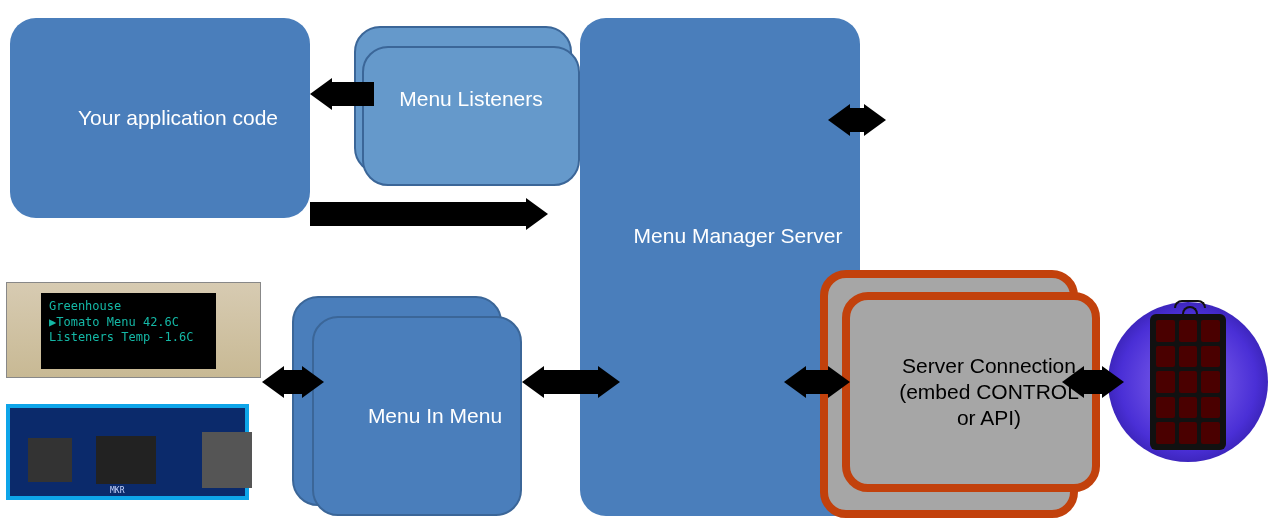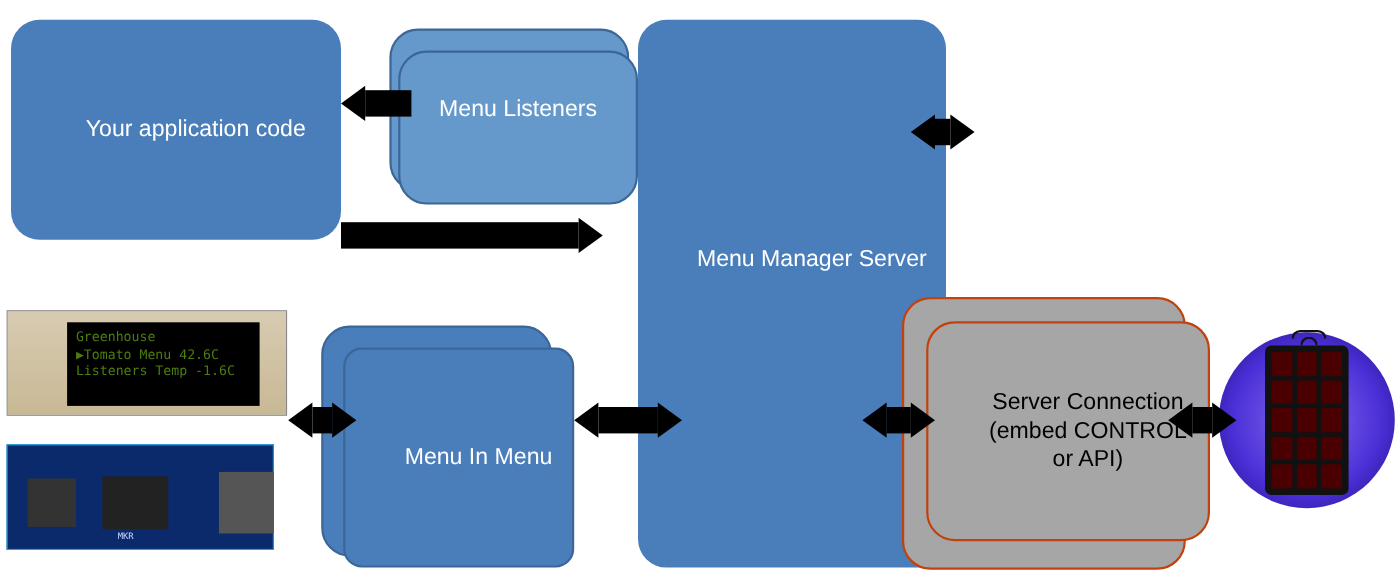--- a/index.html
+++ b/index.html
@@ -27,21 +27,21 @@
     justify-content: center;
     text-align: center;
     line-height: 1.25;
     padding: 8px;
   }
   .blue   { background: #4A7EBB; padding-left: 44px; }
   .blue-l { background: #6599CB; }
   .med    { background: #3E6DA5; }
   .grey   { background: #A6A6A6; }
   .border { border: 2px solid #3B6698; }
-  .bordergrey { border: 2px solid #c2410c; padding-left: 44px; }
+  .bordergrey { border: 8px solid #c2410c; padding-left: 44px; }
   .txt { color: #fff; font-size: 21px; }
   .txt-dark { color: #000; font-size: 21px; }
 
   
   .arrow {
     position: absolute;
     background: #000;
   }
   .tri {
     position: absolute;
@@ -51,26 +51,26 @@
   .tri.l { border-top:16px solid transparent; border-bottom:16px solid transparent; border-right:22px solid #000; }
 
   
   .board1 {
     position:absolute; left:6px; top:282px; width:255px; height:96px;
     background: linear-gradient(#d7cbb2,#c8b994);
     border:1px solid #888; box-sizing:border-box;
   }
   .board1 .screen {
     position:absolute; left:34px; top:10px; width:175px; height:76px;
-    background:#000; color:#4d7c0f; font-family: monospace; font-size:12px;
-    padding:6px 8px; box-sizing:border-box; line-height:1.3;margin-left:20px;
+    background:#000; color:#14b8a6; font-family: monospace; font-size:12px;
+    padding:6px 8px; box-sizing:border-box; line-height:1.3;
   }
   .board2 {
     position:absolute; left:6px; top:404px; width:243px; height:96px;
-    background:#0b2a6b; border:1px solid #0ea5e9; box-sizing:border-box;
+    background:#0b2a6b; border:4px solid #0ea5e9; box-sizing:border-box;
   }
   .board2 .chip { position:absolute; background:#333; }
   .board2 .pcbtxt { position:absolute; color:#c8d6ff; font-size:8px; font-family:monospace; }
 
   
   .remote-circle {
     position:absolute; left:1108px; top:302px; width:160px; height:160px;
     background: radial-gradient(circle at 50% 50%, #8a6cf2 0%, #4a2fd6 60%, #1b0d7a 100%);
     border-radius:50%;
   }
@@ -104,21 +104,21 @@
   <span class="txt">Your application code</span>
 </div>
 
 <div class="box blue-l border" style="left:354px; top:26px; width:218px; height:148px;"></div>
 <div class="box blue-l border" style="left:362px; top:46px; width:218px; height:140px;">
   <span class="txt" style="position:absolute; top:38px; width:100%;">Menu Listeners</span>
 </div>
 
 
 <div class="box blue border" style="left:292px; top:296px; width:210px; height:210px;"></div>
-<div class="box blue border" style="left:312px; top:316px; width:210px; height:200px;border-radius:17px;">
+<div class="box blue border" style="left:312px; top:316px; width:210px; height:200px;">
   <span class="txt">Menu In Menu</span>
 </div>
 
 <div class="box grey bordergrey" style="left:820px; top:270px; width:258px; height:248px;"></div>
 <div class="box grey bordergrey" style="left:842px; top:292px; width:258px; height:200px;">
   <span class="txt-dark">Server Connection (embed CONTROL or API)</span>
 </div>
 
 <div class="board1">
   <div class="screen">

